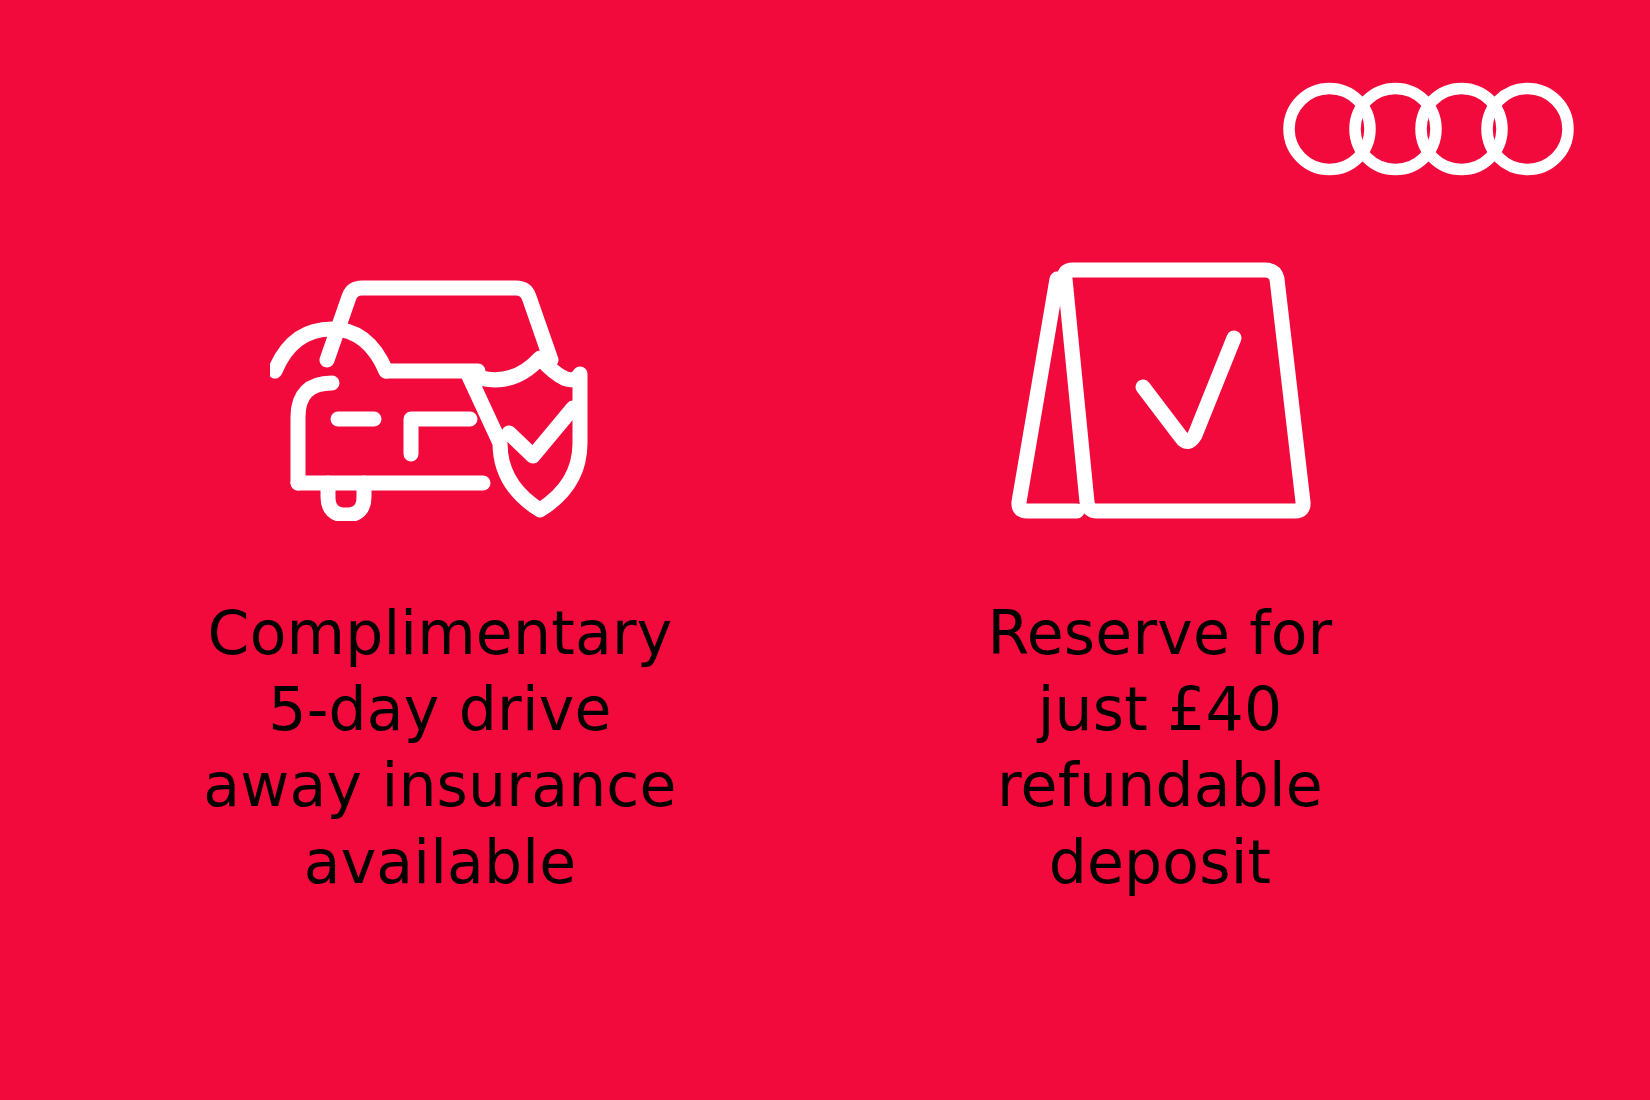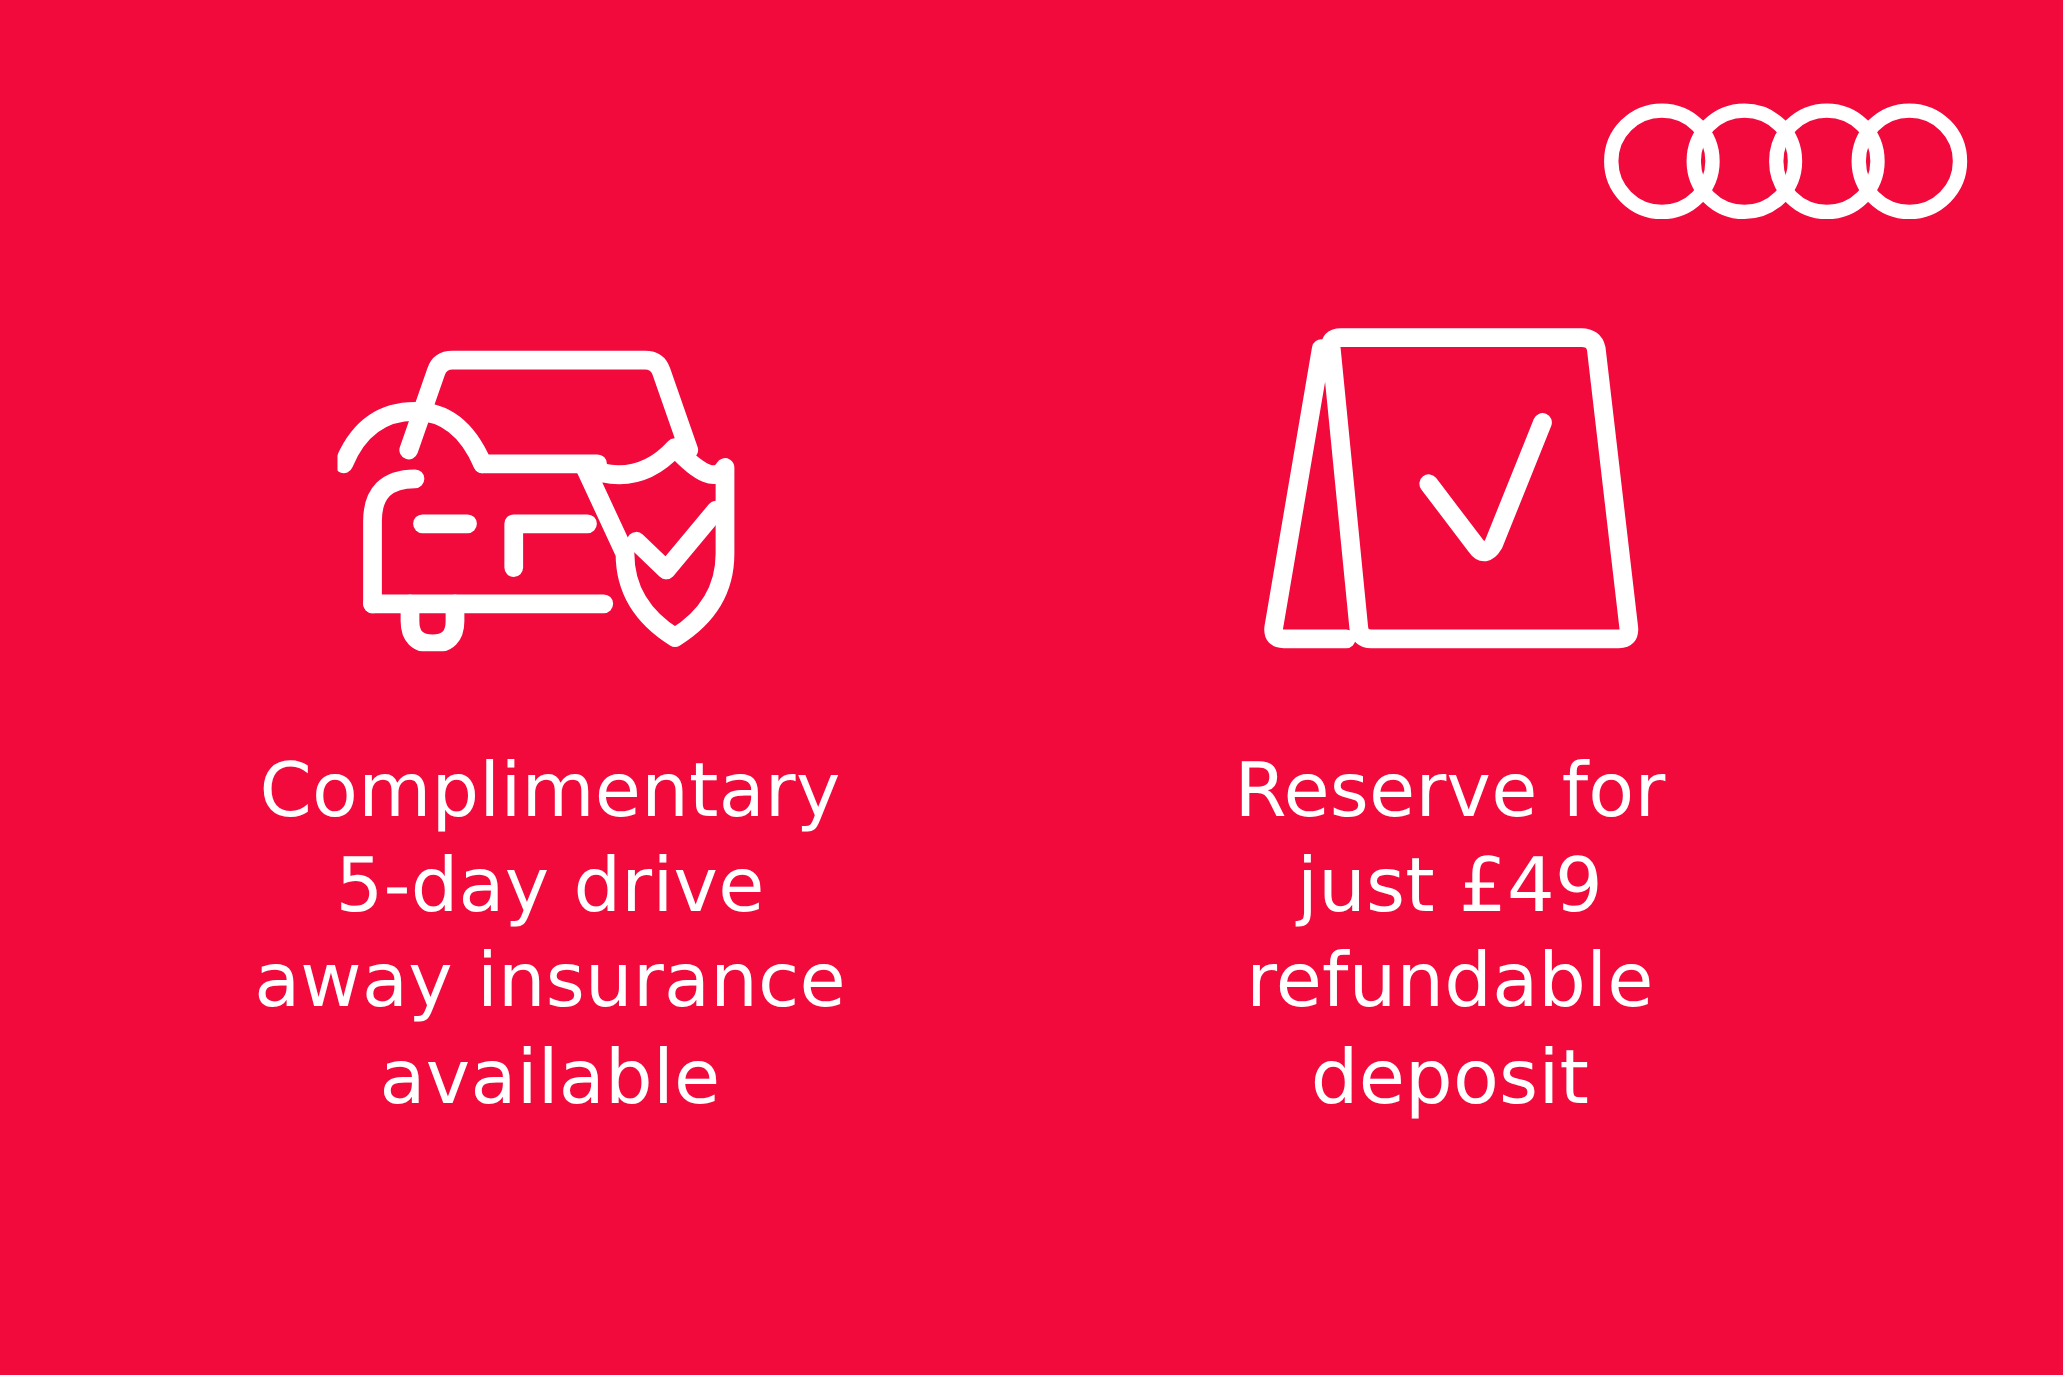--- a/index.html
+++ b/index.html
@@ -43,21 +43,21 @@
     height: 270px;
     display: flex;
     align-items: center;
     justify-content: center;
   }
   .feature-icon svg { display: block; }
 
   .feature-caption {
     margin-top: 70px;
     text-align: center;
-    color: #ffffff;
+    color: #000000;
     font-size: 60px;
     line-height: 1.27;
     font-weight: 400;
     letter-spacing: 0.2px;
     white-space: pre-line;
   }
 </style>
 </head>
 <body>
 
@@ -120,18 +120,18 @@
 
           <path d="M60 20 Q58 11 68 11 L260 11 Q270 11 272 20 L298 243
                    Q299 252 290 252 L92 252 Q83 252 82 243 Z"></path>
 
           <path d="M138 128 L176 178 Q183 188 190 176 L229 79"></path>
         </g>
       </svg>
     </div>
 
     <div class="feature-caption">Reserve for
-just £49
+just £40
 refundable
 deposit</div>
   </div>
 
 </div>
 
 </body></html>

